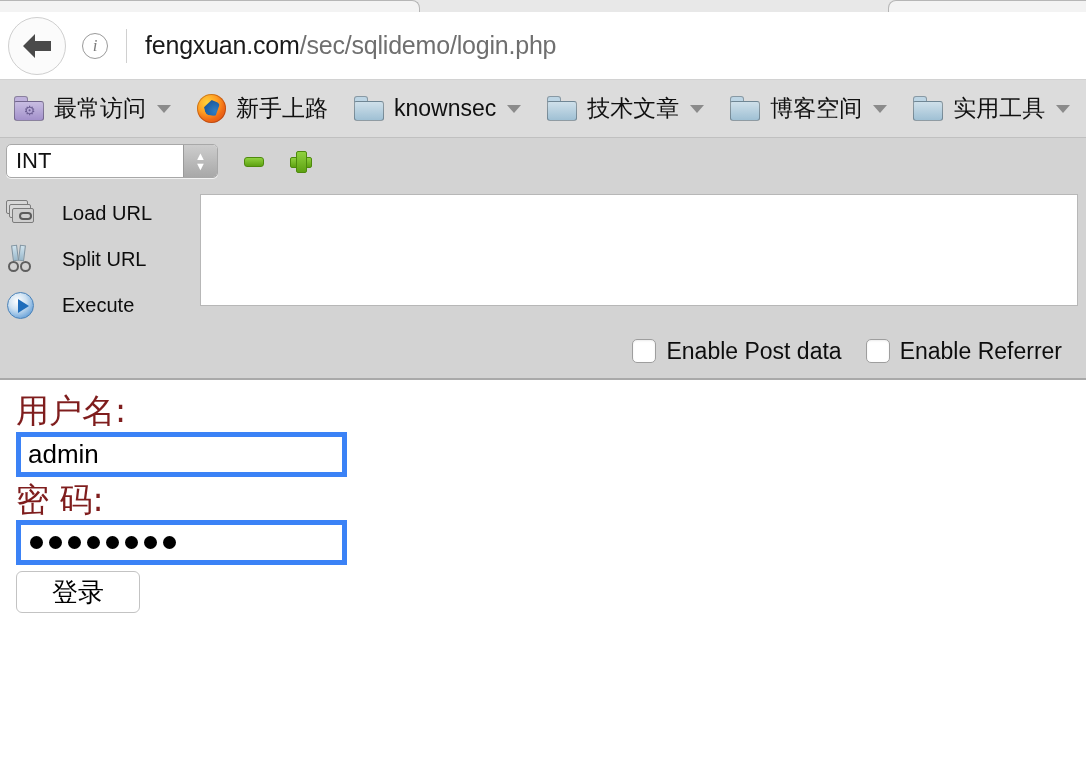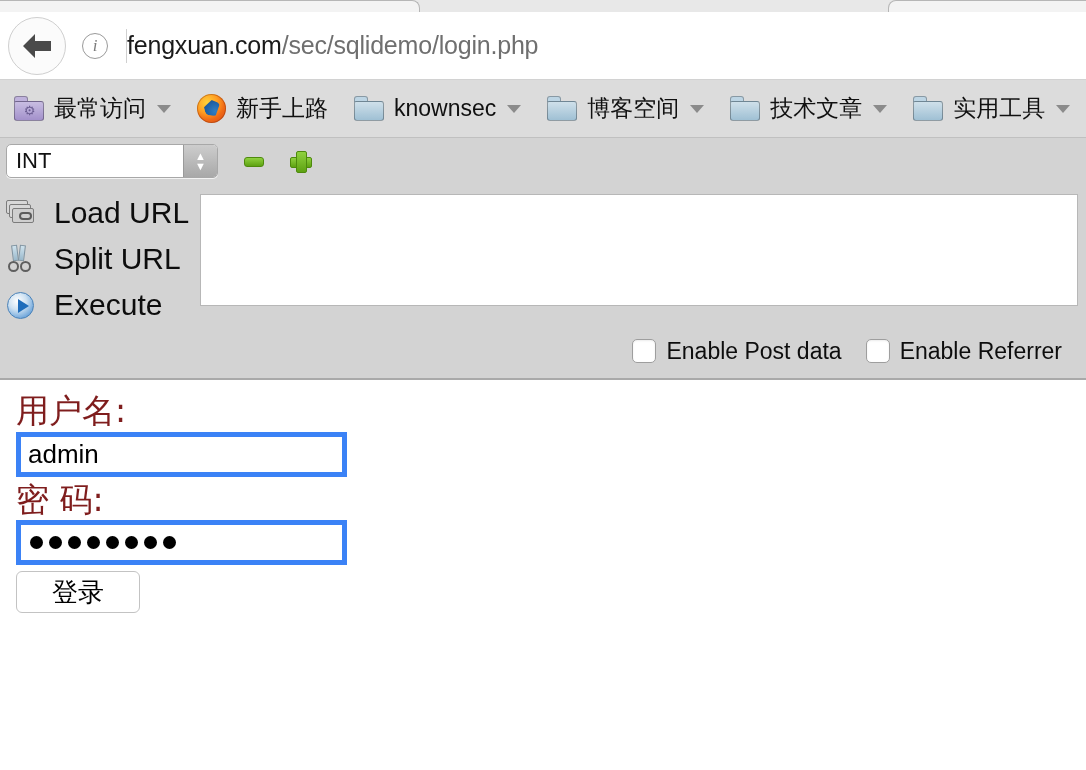--- a/index.html
+++ b/index.html
@@ -62,20 +62,21 @@
   }
   .url-sep {
     width: 1px; height: 34px;
     background: #d0d0d0;
     margin-left: 18px;
     flex: none;
   }
   .url-text {
     font-size: 25px;
     color: #6f6f6f;
+    margin-left: 18px;
     white-space: nowrap;
     letter-spacing: -0.2px;
     text-align: right;
   }
   .url-host { color: #1a1a1a; }
 
   
   .bookmarks {
     height: 58px;
     background: #dcdcdc;
@@ -231,22 +232,22 @@
   .hb-row2 {
     display: flex;
     padding-left: 4px;
   }
   .hb-actions { width: 196px; flex: none; padding-top: 6px; }
   .hb-action {
     display: flex; align-items: center;
     height: 46px;
   }
   .hb-action-label {
-    font-size: 30px; color: #0d0d0d;
-    margin-left: 16px;
+    font-size: 20px; color: #0d0d0d;
+    margin-left: 24px;
   }
   .ic { width: 34px; height: 32px; flex: none; position: relative; }
 
   .ic-load .c1, .ic-load .c2, .ic-load .c3 {
     position: absolute; border: 1.5px solid #7c7c7c;
     background: #d8d8d8; border-radius: 2px;
   }
   .ic-load .c1 { left: 2px;  top: 3px;  width: 22px; height: 14px; }
   .ic-load .c2 { left: 5px;  top: 7px;  width: 22px; height: 14px; }
   .ic-load .c3 { left: 8px;  top: 11px; width: 22px; height: 15px; background:#cfcfcf; }
@@ -404,30 +405,30 @@
       </div>
       <span class="bm-label">knownsec</span>
       <span class="bm-caret"></span>
     </div>
 
     <div class="bm">
       <div class="folder blue">
         <div class="tabtop"></div>
           <div class="body"></div>
       </div>
-      <span class="bm-label">博客空间</span>
+      <span class="bm-label">技术文章</span>
       <span class="bm-caret"></span>
     </div>
 
     <div class="bm">
       <div class="folder blue">
         <div class="tabtop"></div>
           <div class="body"></div>
       </div>
-      <span class="bm-label">技术文章</span>
+      <span class="bm-label">博客空间</span>
       <span class="bm-caret"></span>
     </div>
 
     <div class="bm">
       <div class="folder blue">
         <div class="tabtop"></div>
           <div class="body"></div>
       </div>
       <span class="bm-label">实用工具</span>
       <span class="bm-caret"></span>

